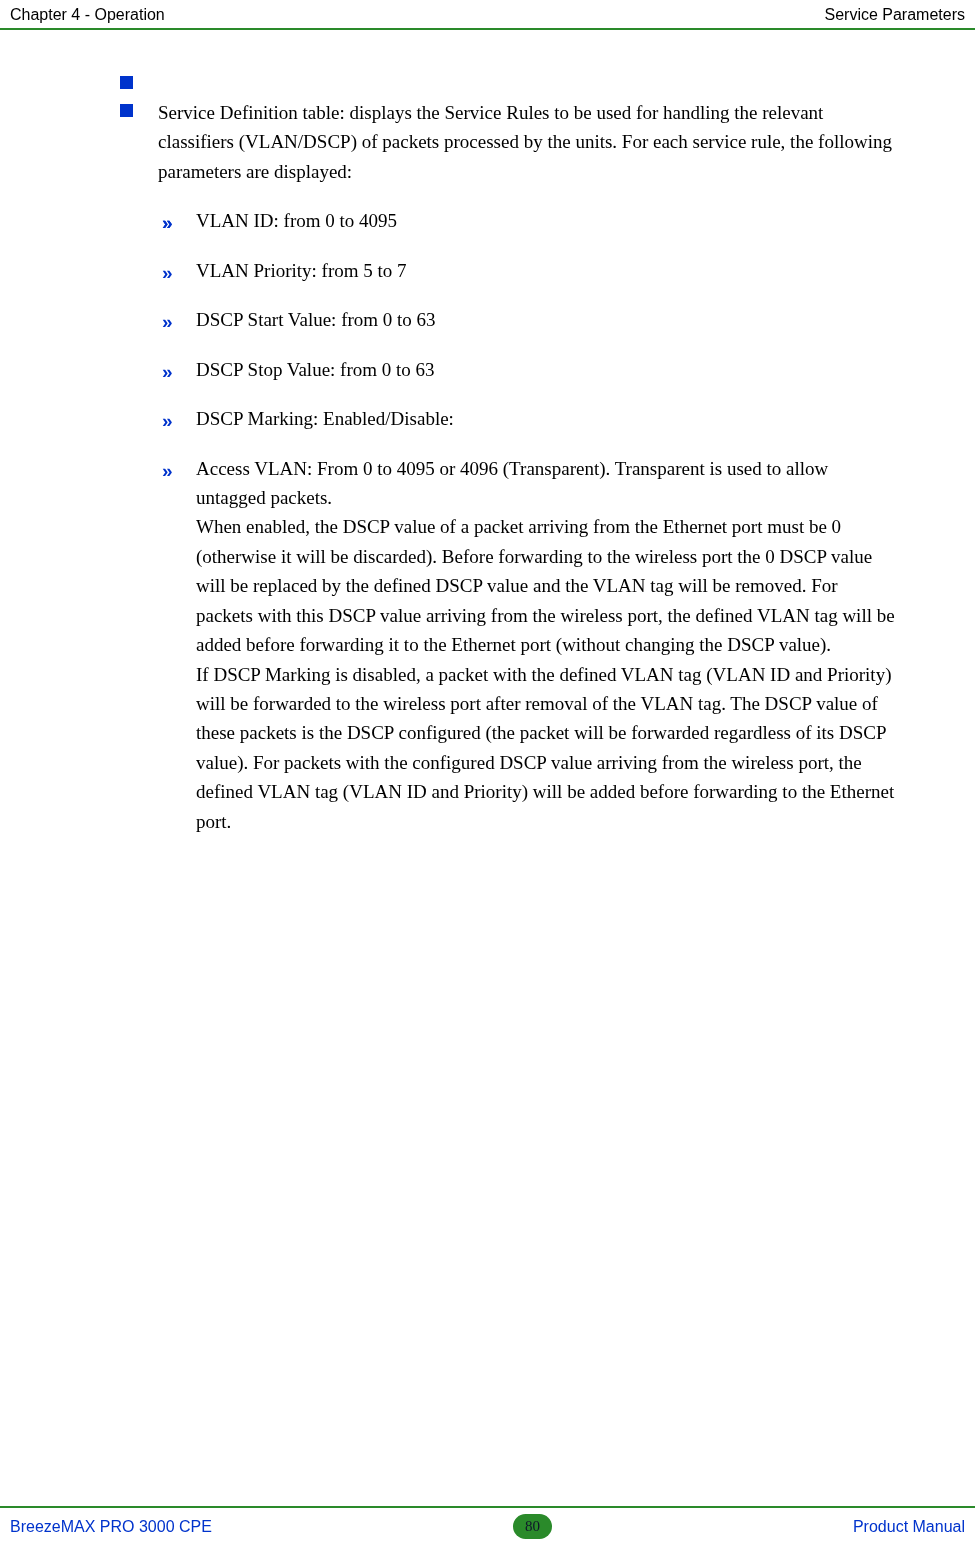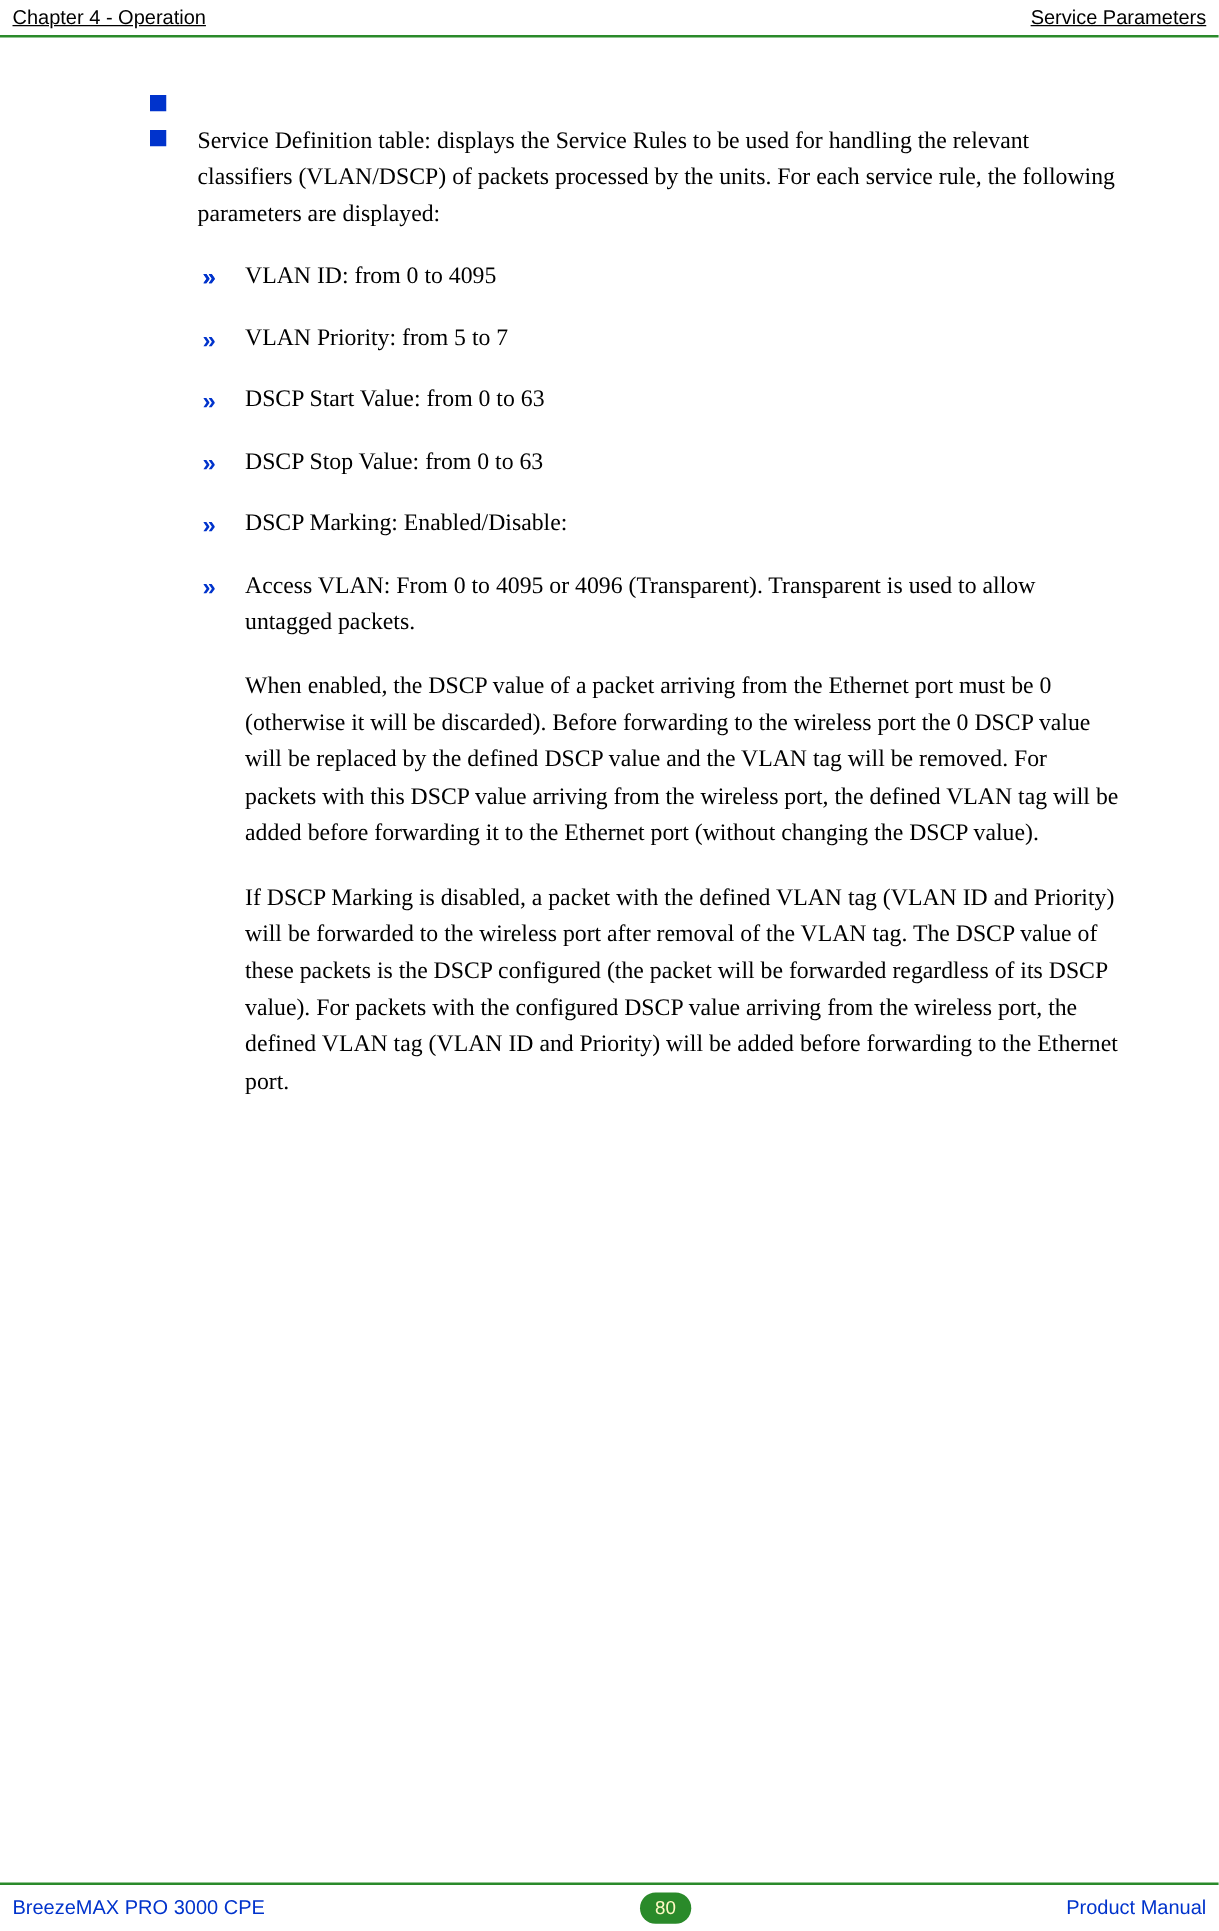--- a/index.html
+++ b/index.html
@@ -16,21 +16,20 @@
       background: #fff;
       position: relative;
     }
     .header {
       display: flex;
       justify-content: space-between;
       padding: 6px 10px 4px 10px;
       font-family: Arial, Helvetica, sans-serif;
       font-size: 16px;
       border-bottom: 2px solid #2a8a2a;
-      text-decoration: underline;
     }
     .content {
       padding: 40px 80px 0 120px;
     }
     .bullet-item {
       position: relative;
       margin-bottom: 28px;
       padding-left: 38px;
       line-height: 1.55;
     }
@@ -56,43 +55,43 @@
       position: absolute;
       left: 0;
       top: 2px;
       font-family: Arial, sans-serif;
       font-weight: bold;
       color: #0033cc;
       font-size: 19px;
       letter-spacing: -4px;
     }
     .sub-para {
-      margin-top: 22px;
       line-height: 1.55;
     }
     .footer {
       position: absolute;
       bottom: 0;
       left: 0;
       width: 100%;
       padding: 6px 10px;
       display: flex;
       justify-content: space-between;
       align-items: center;
       font-family: Arial, Helvetica, sans-serif;
       font-size: 16px;
       border-top: 2px solid #2a8a2a;
       color: #0033cc;
     }
     .page-badge {
       background: #2a8a2a;
-      color: #fef9c3;
+      color: #0f172a;
       border-radius: 14px;
       padding: 4px 12px;
       font-size: 15px;
+      font-family: Liberation Serif, serif;
     }
   </style>
 </head>
 <body>
 
 <div class="header">
   <span>Chapter 4 - Operation</span>
   <span>Service Parameters</span>
 </div>
 

